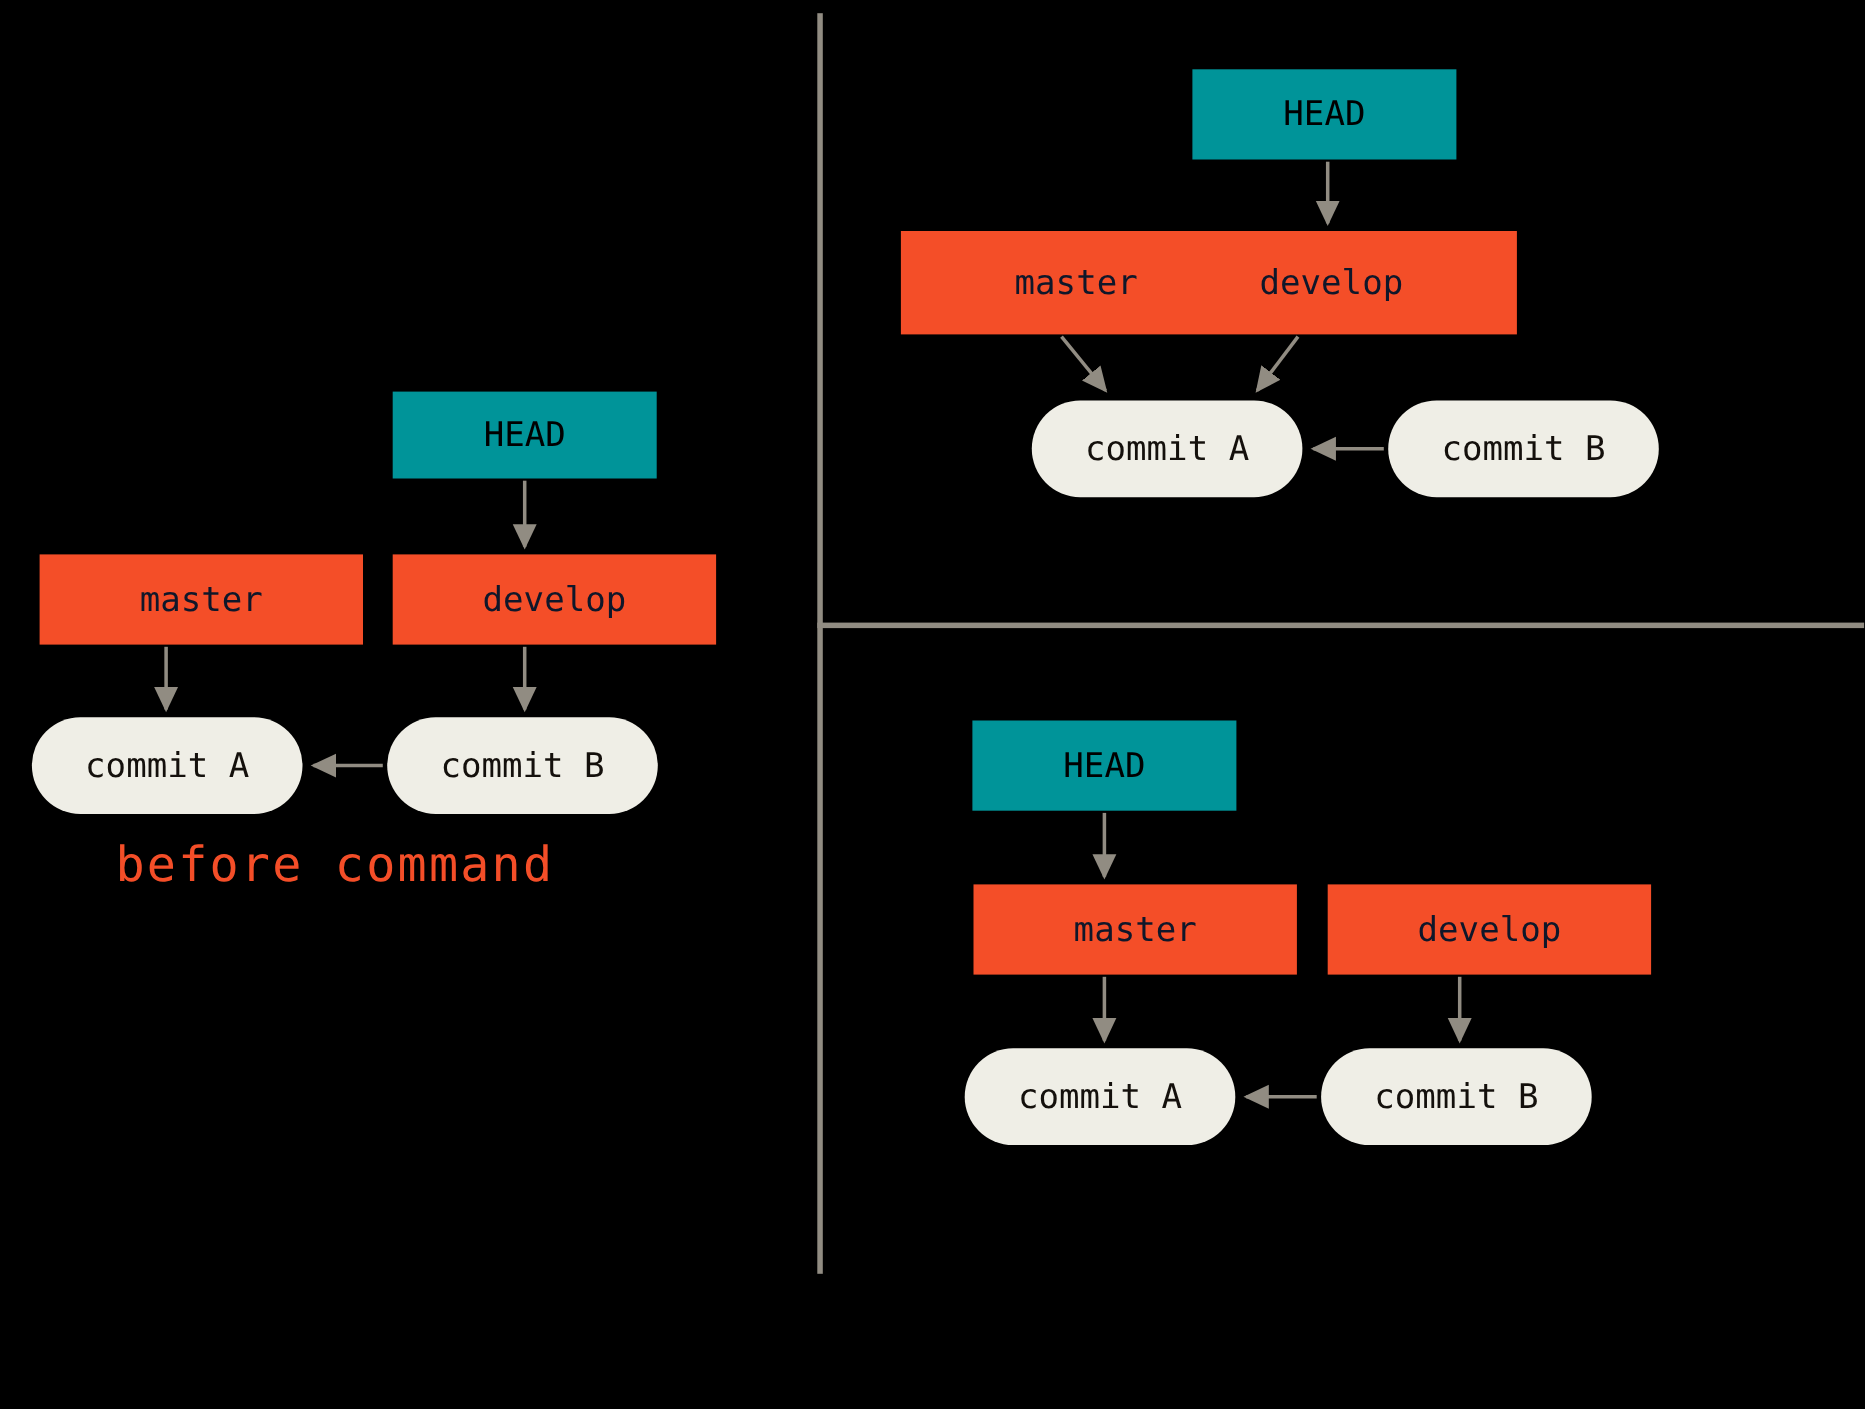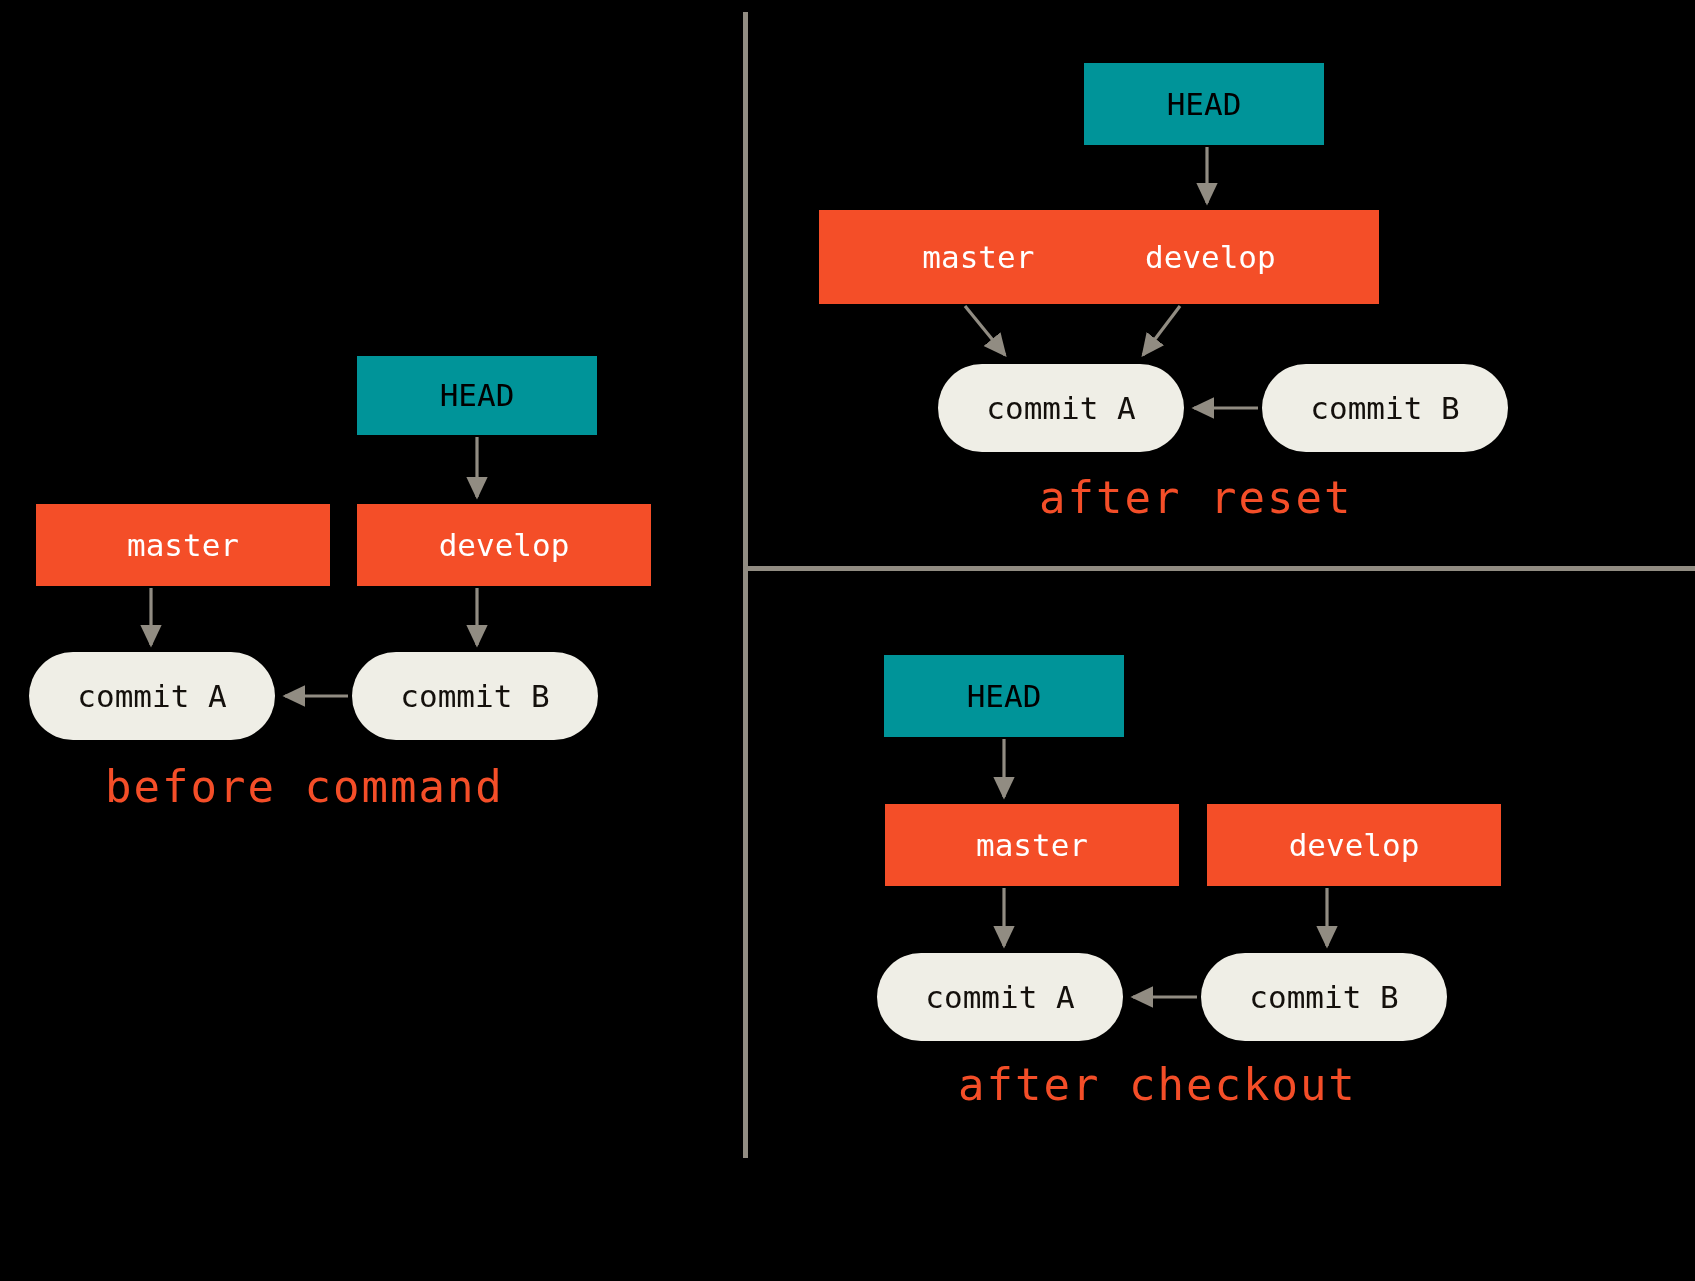--- a/index.html
+++ b/index.html
@@ -38,21 +38,21 @@
     white-space: nowrap;
     line-height: 1;
   }
   .node-head {
     background: #009499;
     color: #000000;
     font-size: 31px;
   }
   .node-branch {
     background: #F44E28;
-    color: #ffffff;
+    color: #0f172a;
     font-size: 31px;
     gap: 24px;
   }
   .node-branch.dual {
     justify-content: space-around;
     padding: 0 60px;
   }
   .node-commit {
     background: #EFEEE6;
     color: #14100C;
@@ -121,21 +121,20 @@
   </div>
 
   <div class="node node-commit" style="left:938px; top:364px; width:246px; height:88px;">
     <span>commit A</span>
   </div>
 
   <div class="node node-commit" style="left:1262px; top:364px; width:246px; height:88px;">
     <span>commit B</span>
   </div>
 
-  <div class="caption" style="left:1039px; top:476px;">after reset</div>
 
   <div class="node node-head" style="left:884px; top:655px; width:240px; height:82px;">
     <span>HEAD</span>
   </div>
 
   <div class="node node-branch" style="left:885px; top:804px; width:294px; height:82px;">
     <span>master</span>
   </div>
 
   <div class="node node-branch" style="left:1207px; top:804px; width:294px; height:82px;">
@@ -143,21 +142,20 @@
   </div>
 
   <div class="node node-commit" style="left:877px; top:953px; width:246px; height:88px;">
     <span>commit A</span>
   </div>
 
   <div class="node node-commit" style="left:1201px; top:953px; width:246px; height:88px;">
     <span>commit B</span>
   </div>
 
-  <div class="caption" style="left:958px; top:1063px;">after checkout</div>
 
   <svg class="arrow-layer" viewBox="0 0 1695 1281">
     <defs>
       <marker id="ah" markerWidth="8" markerHeight="8" refX="6.4" refY="4" orient="auto" markerUnits="strokeWidth">
         <path d="M0,0.6 L7.2,4 L0,7.4 z" fill="#918C82"></path>
       </marker>
     </defs>
 
     <g stroke="#918C82" stroke-width="3.2" fill="none" marker-end="url(#ah)">
       <line x1="477" y1="437" x2="477" y2="497"></line>

